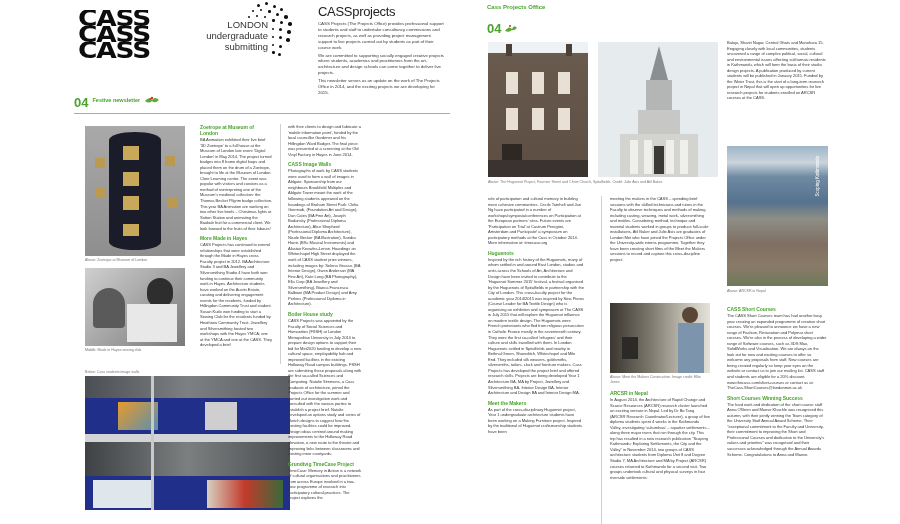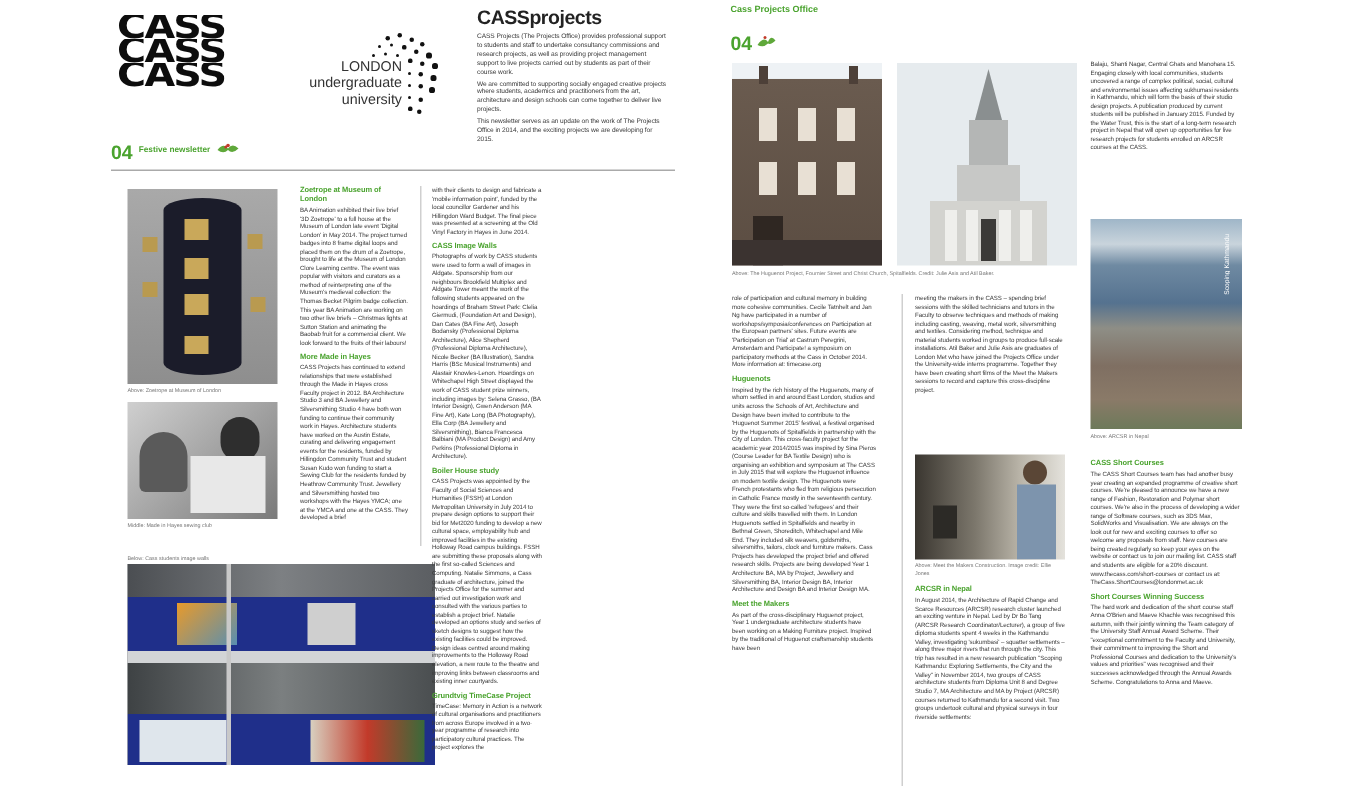--- a/index.html
+++ b/index.html
@@ -10,39 +10,39 @@
   .txt p { margin-bottom: 2px; }
   .hd { font-size: 5px; font-weight: bold; color: #4aa32e; line-height: 6px; margin-top: 4px; margin-bottom: 1px; }
   .cap { font-size: 3.6px; color: #777; line-height: 4.6px; }
   .vline { position: absolute; width: 1px; background: #cfcfcf; }
   .photo { position: absolute; overflow: hidden; }
 
   
   .cass-logo { position: absolute; left: 78px; top: 10px; width: 76px; }
   .cass-row { font-family: "DejaVu Sans", sans-serif; font-weight: bold; font-size: 23px; line-height: 16px; letter-spacing: -1px; color: #0d0d0d; transform: scaleX(1.15); transform-origin: left; height: 16px; overflow: hidden; }
 
-  .lmu { position: absolute; left: 202px; top: 20px; width: 100px; height: 64px; }
+  .lmu { position: absolute; left: 202px; top: 0; width: 100px; height: 64px; }
   .lmu-text { position: absolute; right: 34px; font-size: 9.5px; color: #333; text-align: right; line-height: 10.5px; }
   .dot { position: absolute; border-radius: 50%; background: #111; }
 </style>
 </head>
 <body>
 
 <div>
 
   <div class="cass-logo">
     <div class="cass-row">CASS</div>
     <div class="cass-row">CASS</div>
     <div class="cass-row">CASS</div>
   </div>
 
   <div class="lmu">
     <div class="lmu-text" style="top:20px;">LONDON</div>
     <div class="lmu-text" style="top:31px;">undergraduate</div>
-    <div class="lmu-text" style="top:42px;">university</div>
+    <div class="lmu-text" style="top:42px;">submitting</div>
     <div>
       <span class="dot" style="left:55px;top:4px;width:3px;height:3px"></span>
       <span class="dot" style="left:63px;top:2px;width:3px;height:3px"></span>
       <span class="dot" style="left:71px;top:5px;width:3px;height:3px"></span>
       <span class="dot" style="left:78px;top:8px;width:3px;height:3px"></span>
       <span class="dot" style="left:50px;top:10px;width:2px;height:2px"></span>
       <span class="dot" style="left:58px;top:9px;width:2px;height:2px"></span>
       <span class="dot" style="left:66px;top:10px;width:2.5px;height:2.5px"></span>
       <span class="dot" style="left:74px;top:13px;width:3px;height:3px"></span>
       <span class="dot" style="left:82px;top:15px;width:3.5px;height:3.5px"></span>
@@ -59,21 +59,21 @@
       <span class="dot" style="left:77px;top:36px;width:3px;height:3px"></span>
       <span class="dot" style="left:84px;top:38px;width:3.5px;height:3.5px"></span>
       <span class="dot" style="left:70px;top:44px;width:2px;height:2px"></span>
       <span class="dot" style="left:77px;top:45px;width:3px;height:3px"></span>
       <span class="dot" style="left:70px;top:51px;width:2.5px;height:2.5px"></span>
       <span class="dot" style="left:76px;top:53px;width:3px;height:3px"></span>
     </div>
   </div>
 
   <div class="abs" style="left:318px;top:4px;width:128px;">
-    <div style="font-size:13px;font-weight:bold;color:#222;line-height:15px;letter-spacing:-0.3px;">CASSprojects</div>
+    <div style="font-size:13px;font-weight:normal;color:#222;line-height:15px;letter-spacing:-0.3px;">CASSprojects</div>
     <div class="txt" style="font-size:4.4px;line-height:5.9px;margin-top:2px;">
       <p>CASS Projects (The Projects Office) provides professional support to students and staff to undertake consultancy commissions and research projects, as well as providing project management support to live projects carried out by students as part of their course work.</p>
       <p>We are committed to supporting socially engaged creative projects where students, academics and practitioners from the art, architecture and design schools can come together to deliver live projects.</p>
       <p>This newsletter serves as an update on the work of The Projects Office in 2014, and the exciting projects we are developing for 2015.</p>
     </div>
   </div>
 
   <div class="abs" style="left:74px;top:93px;display:flex;align-items:baseline;gap:4px;">
     <span style="font-size:13px;font-weight:bold;color:#4aa32e;">04</span>
     <span style="font-size:5.5px;font-weight:bold;color:#4aa32e;position:relative;top:-5px;">Festive newsletter</span>

